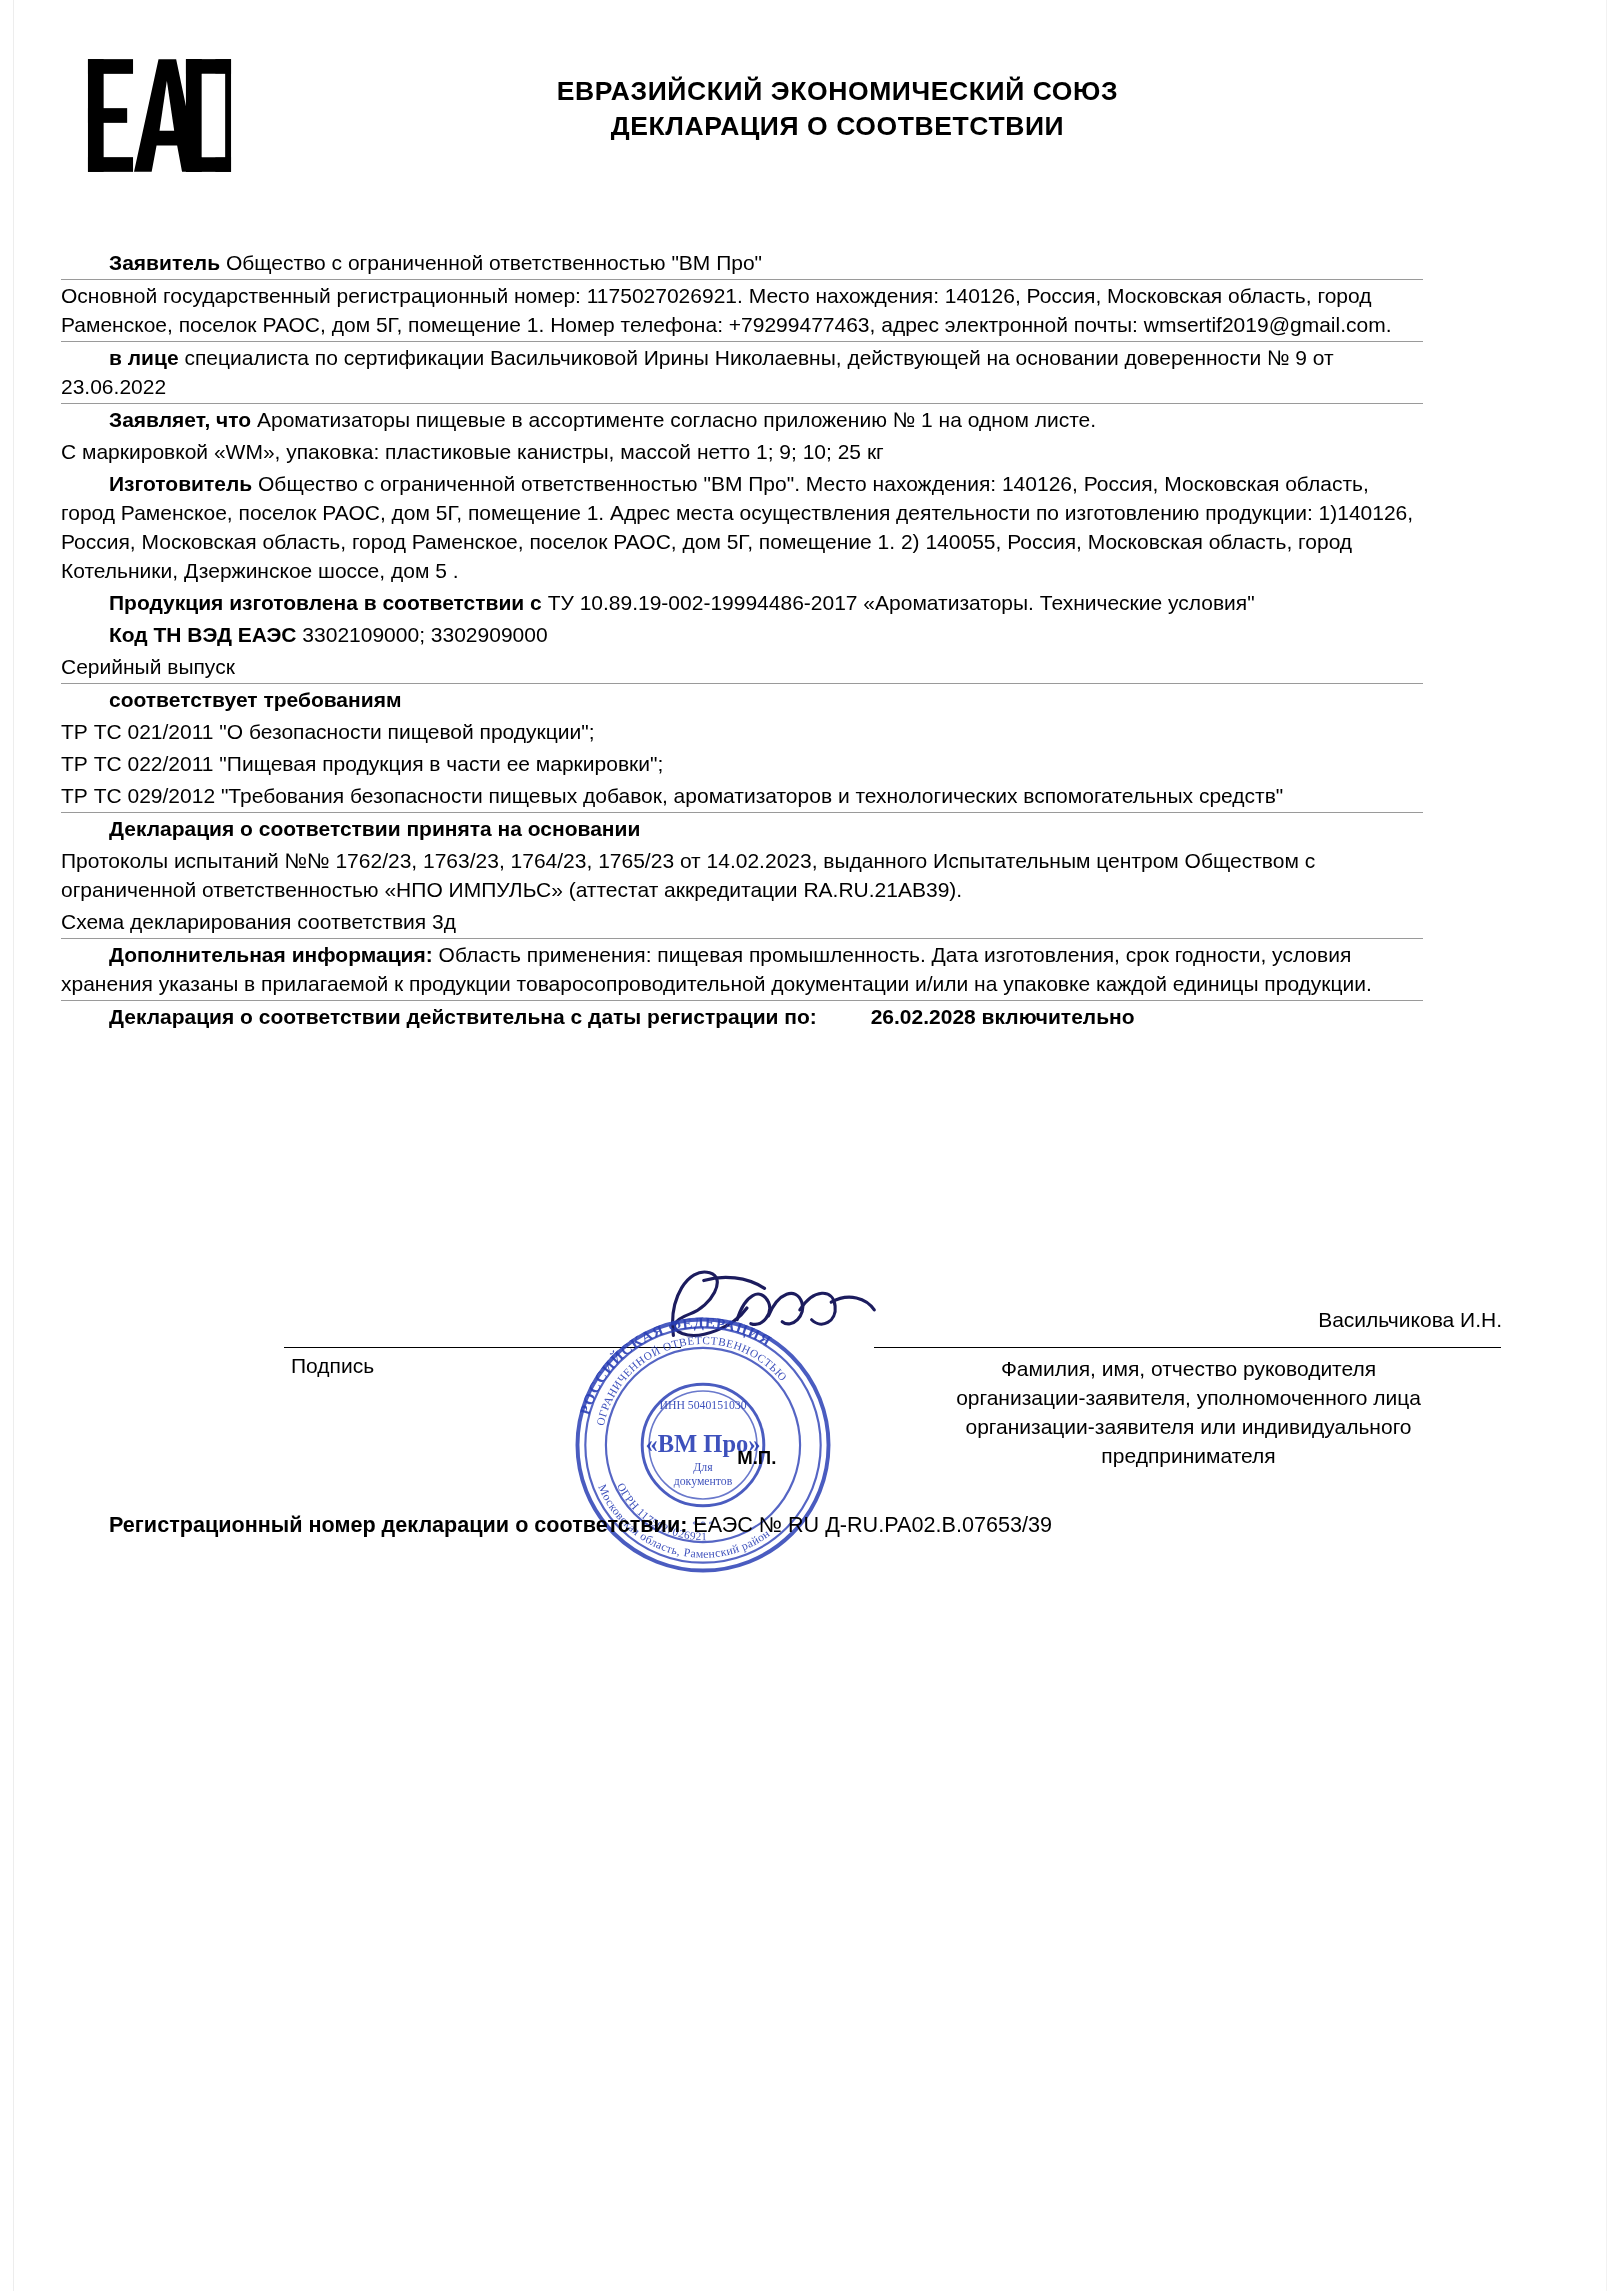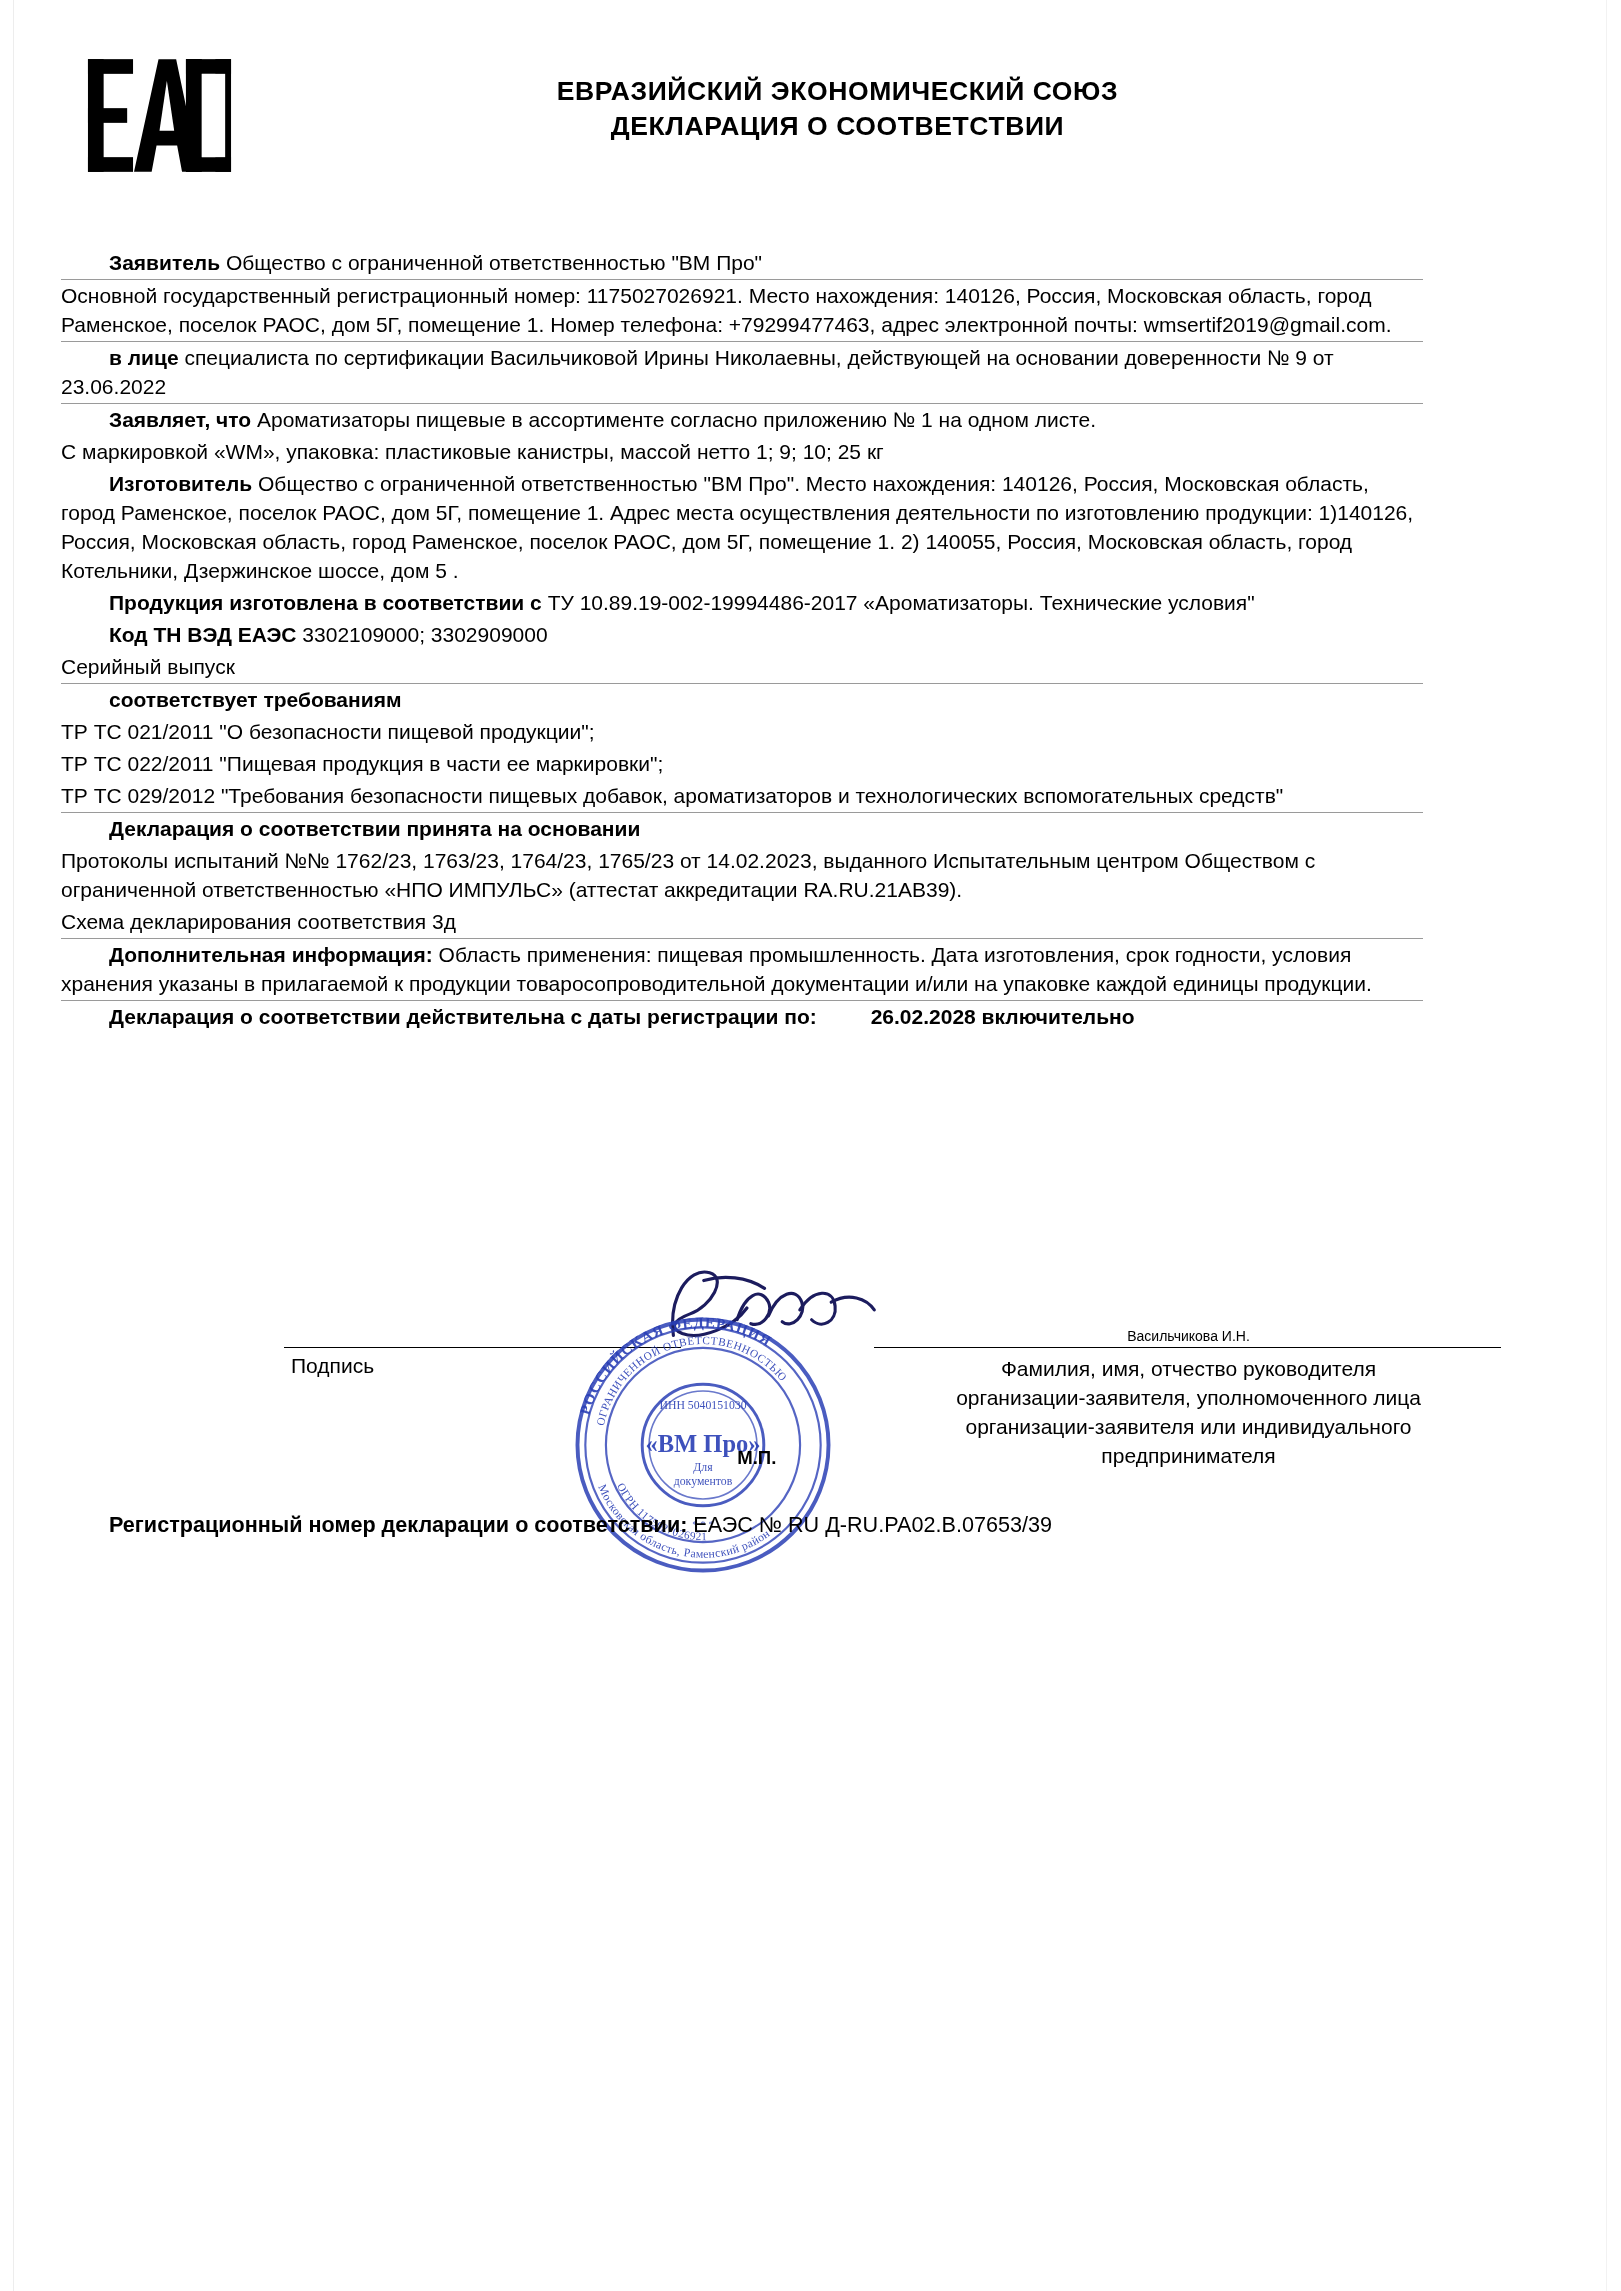--- a/index.html
+++ b/index.html
@@ -105,24 +105,24 @@
     left: 686px;
     top: 147px;
     font-size: 18.6px;
     font-weight: bold;
     transform: translateX(-9.8px);
     margin-top: 36px;
   }
   .signer-name {
     position: absolute;
     left: 814px;
-    top: 64px;
+    top: 44px;
     width: 627px;
-    text-align: center;
-    font-size: 14px;
+    text-align: right;
+    font-size: 21px;
   }
   .signer-caption {
     position: absolute;
     left: 814px;
     top: 90px;
     width: 627px;
     text-align: center;
     font-size: 21px;
     line-height: 29px;
   }

